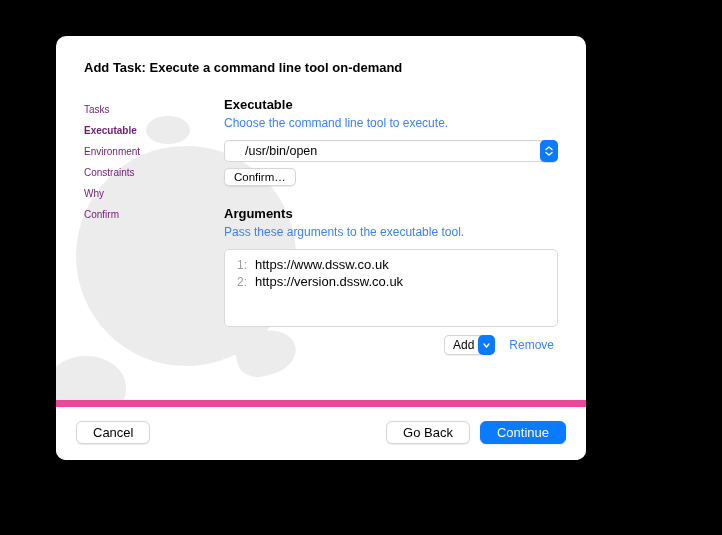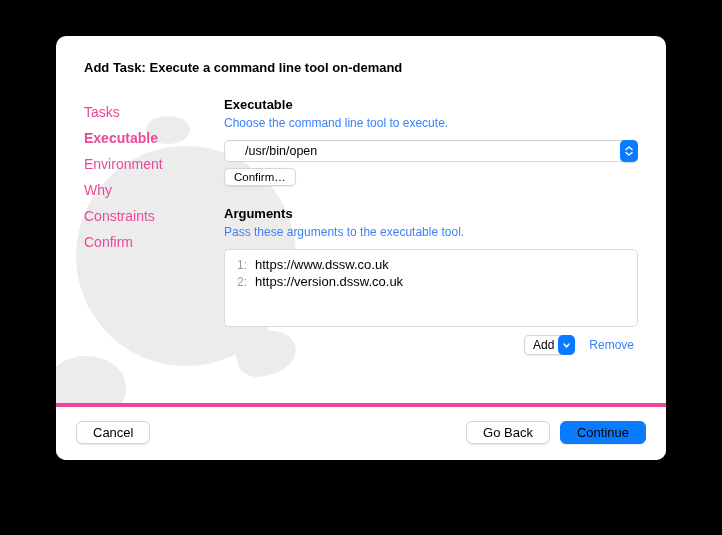--- a/index.html
+++ b/index.html
@@ -9,21 +9,21 @@
     height: 535px;
     font-family: -apple-system, "Helvetica Neue", Arial, sans-serif;
     font-size: 13px;
     color: #000;
     position: relative;
   }
   .window {
     position: absolute;
     left: 56px;
     top: 36px;
-    width: 610px;
+    width: 530px;
     height: 424px;
     background: #fff;
     border-radius: 10px;
     box-shadow: 0 20px 50px rgba(0,0,0,0.5);
     overflow: hidden;
     display: flex;
     flex-direction: column;
   }
   
   .bg-decor { position:absolute; inset:0; overflow:hidden; pointer-events:none; }
@@ -46,24 +46,24 @@
     flex: 1;
     display: flex;
     padding: 0 28px 0 28px;
     position: relative;
   }
   .sidebar {
     width: 140px;
     padding-top: 8px;
   }
   .sidebar-item {
-    font-size: 14px;
+    font-size: 10px;
     padding: 5px 0;
     cursor: default;
-    color: #ec4899;
+    color: #701a75;
   }
   .sidebar-item.active { font-weight: 700; }
 
   .main {
     flex: 1;
     padding-top: 6px;
   }
   .section-heading {
     font-weight: 700;
     font-size: 13px;
@@ -158,42 +158,42 @@
   .remove-btn {
     font-size:12px;
     color:#3b82f6;
     background:transparent;
     border:none;
     padding: 0 4px;
     cursor:default;
   }
 
   .footer {
-    border-top: 4px solid #ec4899;
+    border-top: 7px solid #ec4899;
     padding: 14px 20px 16px 20px;
     display:flex;
     align-items:center;
     position:relative;
     background:#fff;
   }
   .footer-left { }
   .footer-right { margin-left:auto; display:flex; gap:10px;border-radius:8px; }
   .btn {
     font-size: 13px;
     padding: 3px 16px;
     border-radius: 6px;
     border: 1px solid #d6d6d6;
     background: #fff;
     box-shadow: 0 0.5px 1px rgba(0,0,0,0.08);
     cursor: pointer;
   }
   .btn.primary {
     background: #0a7aff;
     border-color: #0a7aff;
-    color: #000000;
+    color: #fef9c3;
   }
 </style>
 </head>
 <body>
 
 <div class="window">
   <div class="bg-decor">
     <div class="blob b1"></div>
     <div class="blob b2"></div>
     <div class="blob b3"></div>
@@ -202,22 +202,22 @@
 
   <div class="title-area">
     <div class="title">Add Task: Execute a command line tool on-demand</div>
   </div>
 
   <div class="body-area">
     <div class="sidebar">
       <div class="sidebar-item">Tasks</div>
       <div class="sidebar-item active">Executable</div>
       <div class="sidebar-item">Environment</div>
+      <div class="sidebar-item">Constraints</div>
       <div class="sidebar-item">Why</div>
-      <div class="sidebar-item">Constraints</div>
       <div class="sidebar-item">Confirm</div>
     </div>
 
     <div class="main">
       <div class="section-heading">Executable</div>
       <div class="section-sub">Choose the command line tool to execute.</div>
 
       <div class="combo">
         <input class="combo-input" type="text" value="/usr/bin/open" style="">
         <button class="combo-arrow">

